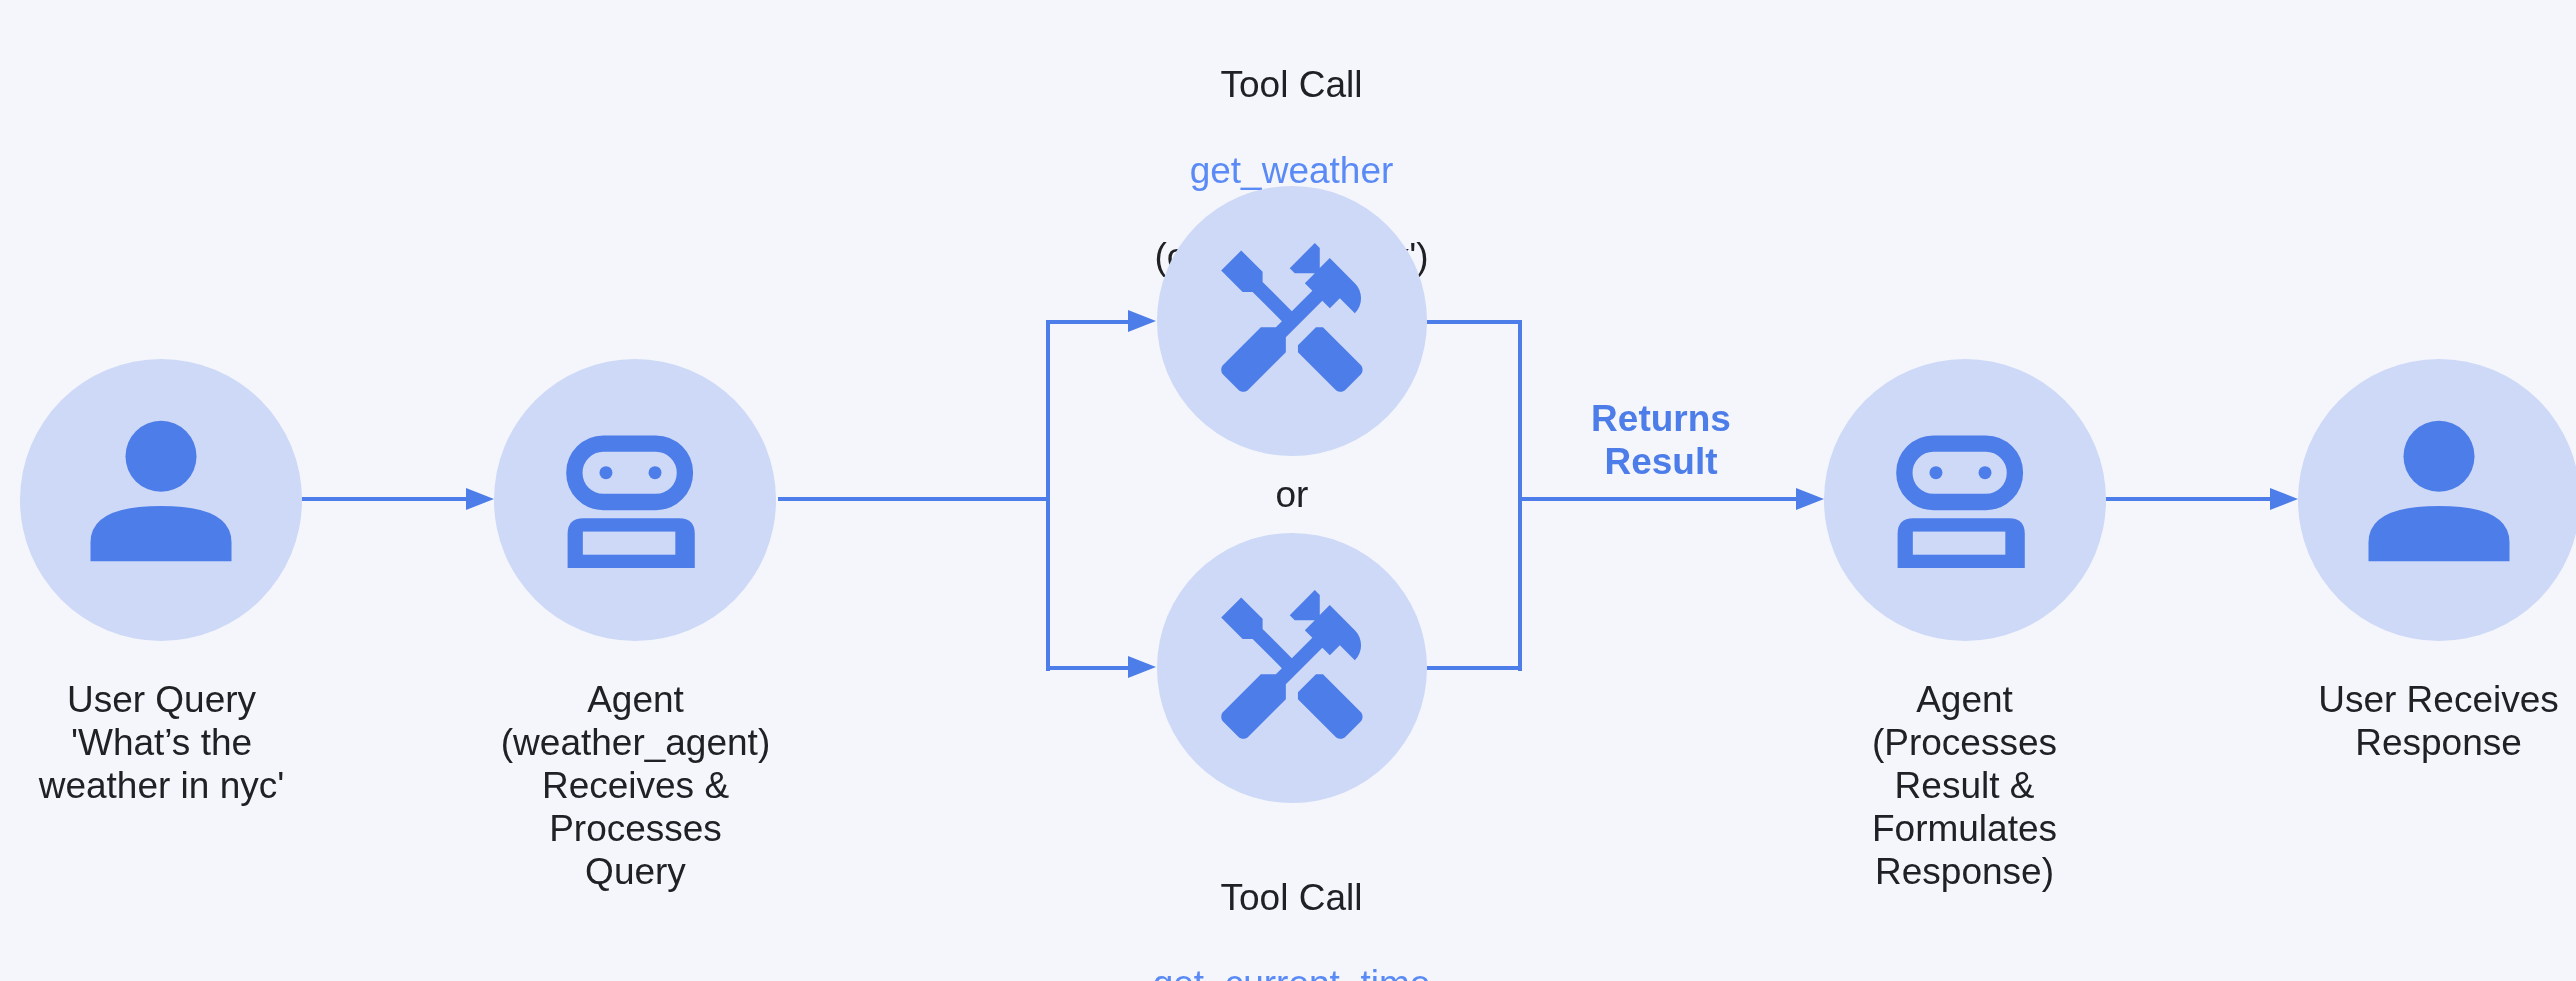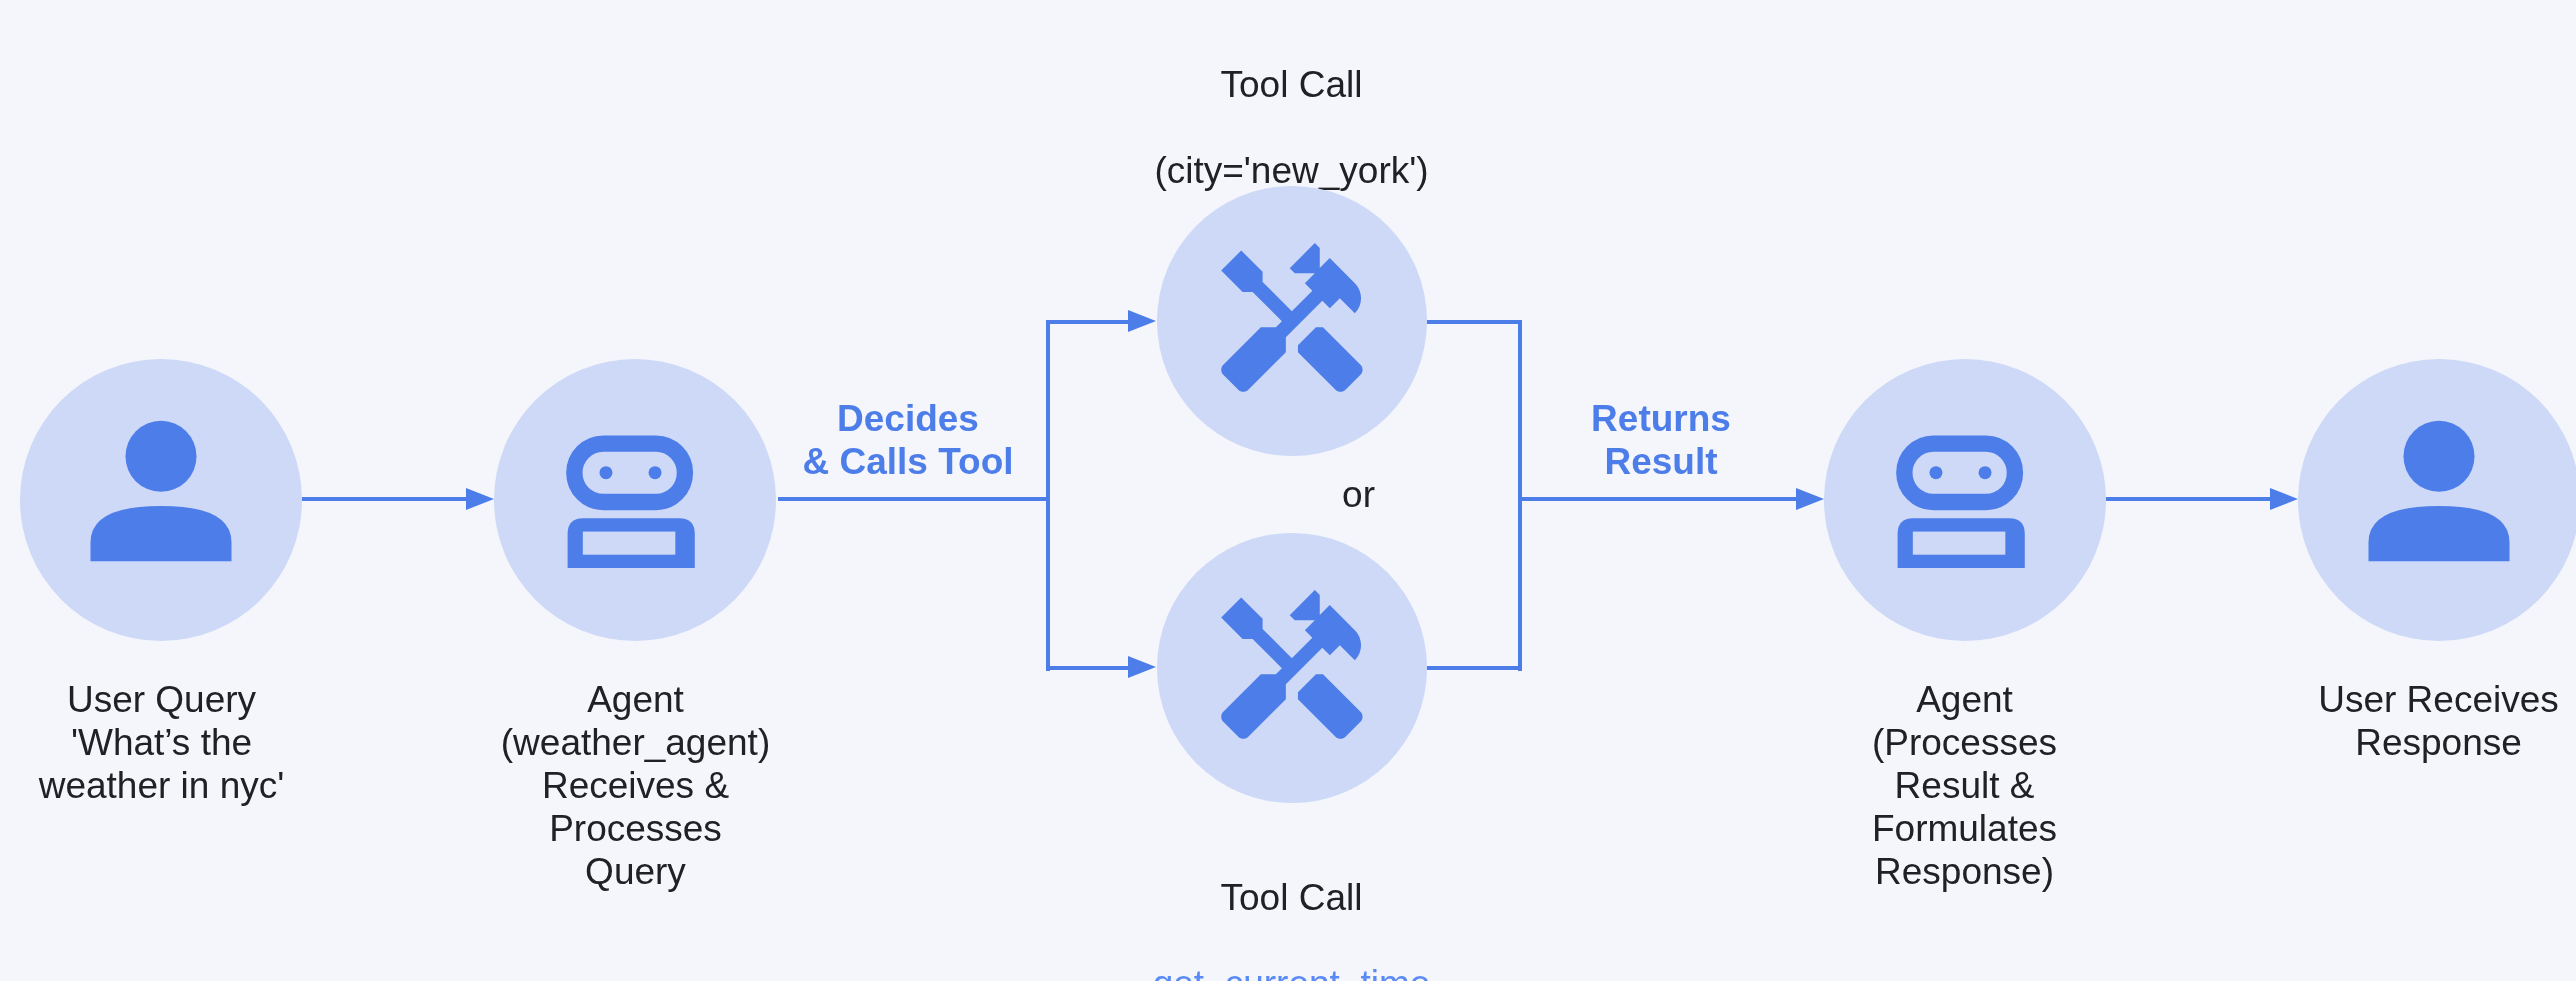--- a/index.html
+++ b/index.html
@@ -21,32 +21,31 @@
   .blue-bold{color:var(--accent);font-weight:700;}
   .tool-name{color:var(--link);}
 </style>
 </head>
 <body>
 
 <div id="canvas">
 
   <div class="label" style="left:1036px;top:20px;width:497px;">
     <span class="line">Tool Call</span>
+    <span class="line tool-name">get_weather</span>
     <span class="line">(city='new_york')</span>
   </div>
 
   <div class="label" style="left:1036px;top:833px;width:497px;">
     <span class="line">Tool Call</span>
     <span class="line tool-name">get_current_time</span>
   </div>
 
-  <div class="label" style="left:1202px;top:473px;width:166px;text-align:right;">or</div>
+  <div class="label" style="left:1202px;top:473px;width:166px;">or</div>
 
-  <div class="label blue-bold" style="left:735px;top:397px;width:332px;">Decides
-&amp; Calls Tool</div>
   <div class="label blue-bold" style="left:1488px;top:397px;width:332px;">Returns
 Result</div>
 
   <div class="hline" style="left:295px;top:497px;width:164px;"></div>
   <div class="ahead" style="left:459px;top:488px;"></div>
 
   <div class="hline" style="left:771px;top:497px;width:271px;"></div>
   <div class="vline" style="left:1039px;top:320px;height:351px;"></div>
 
   <div class="hline" style="left:1040px;top:320px;width:83px;"></div>

